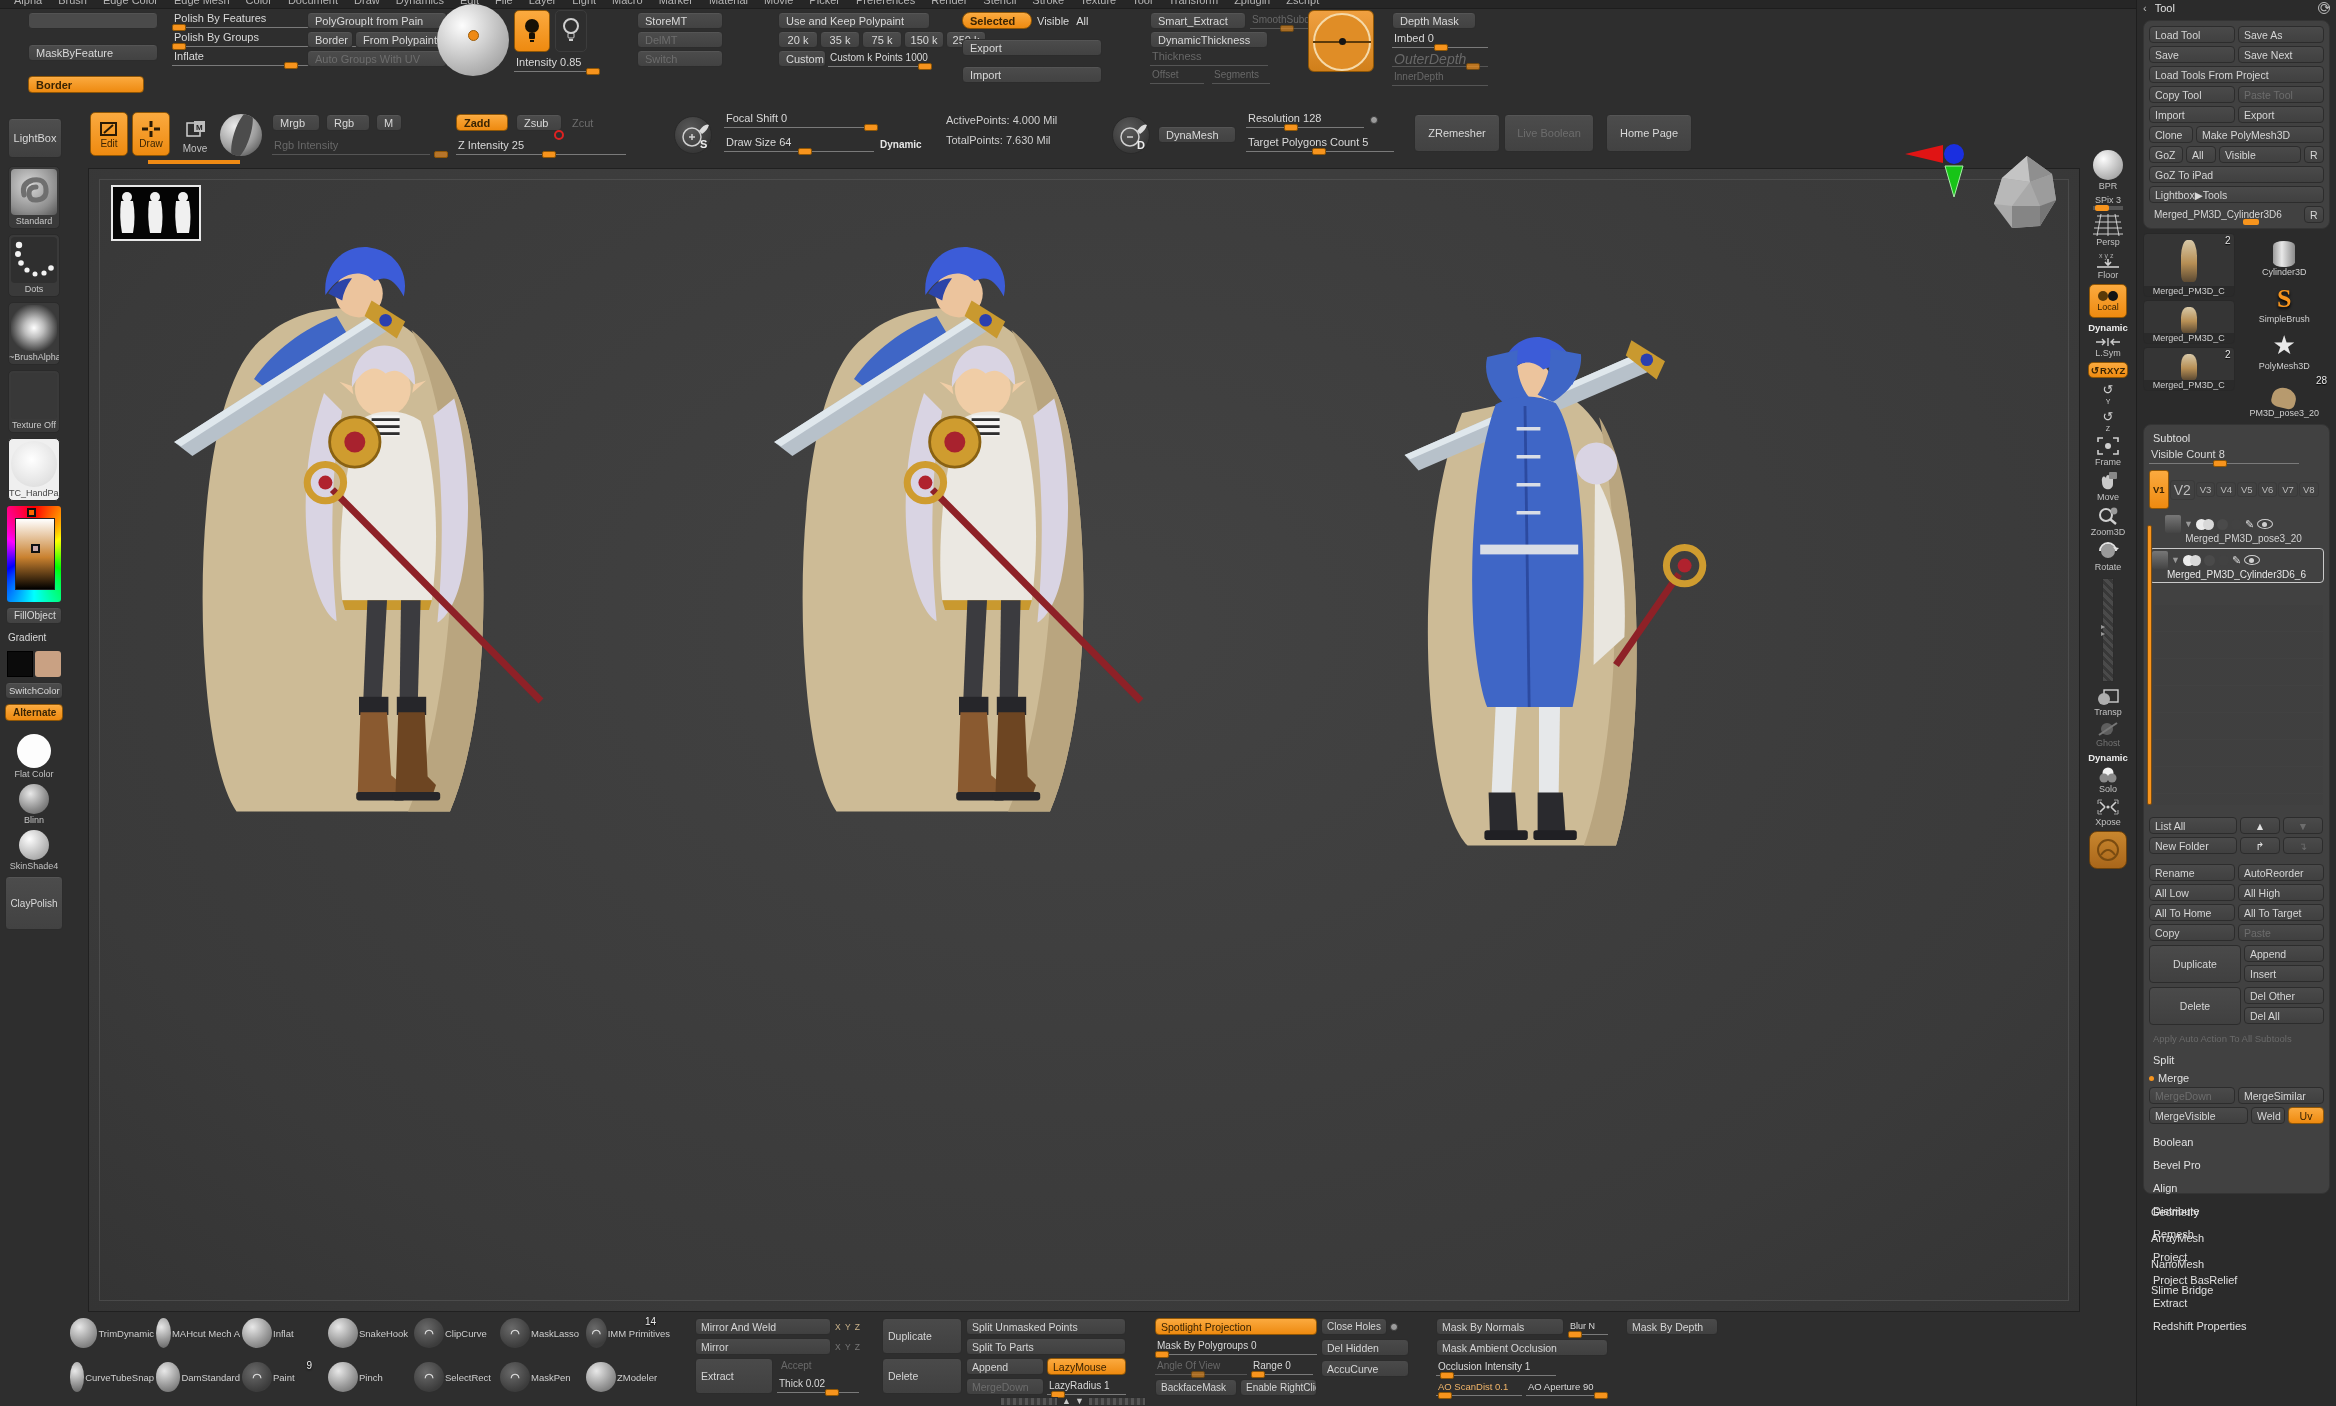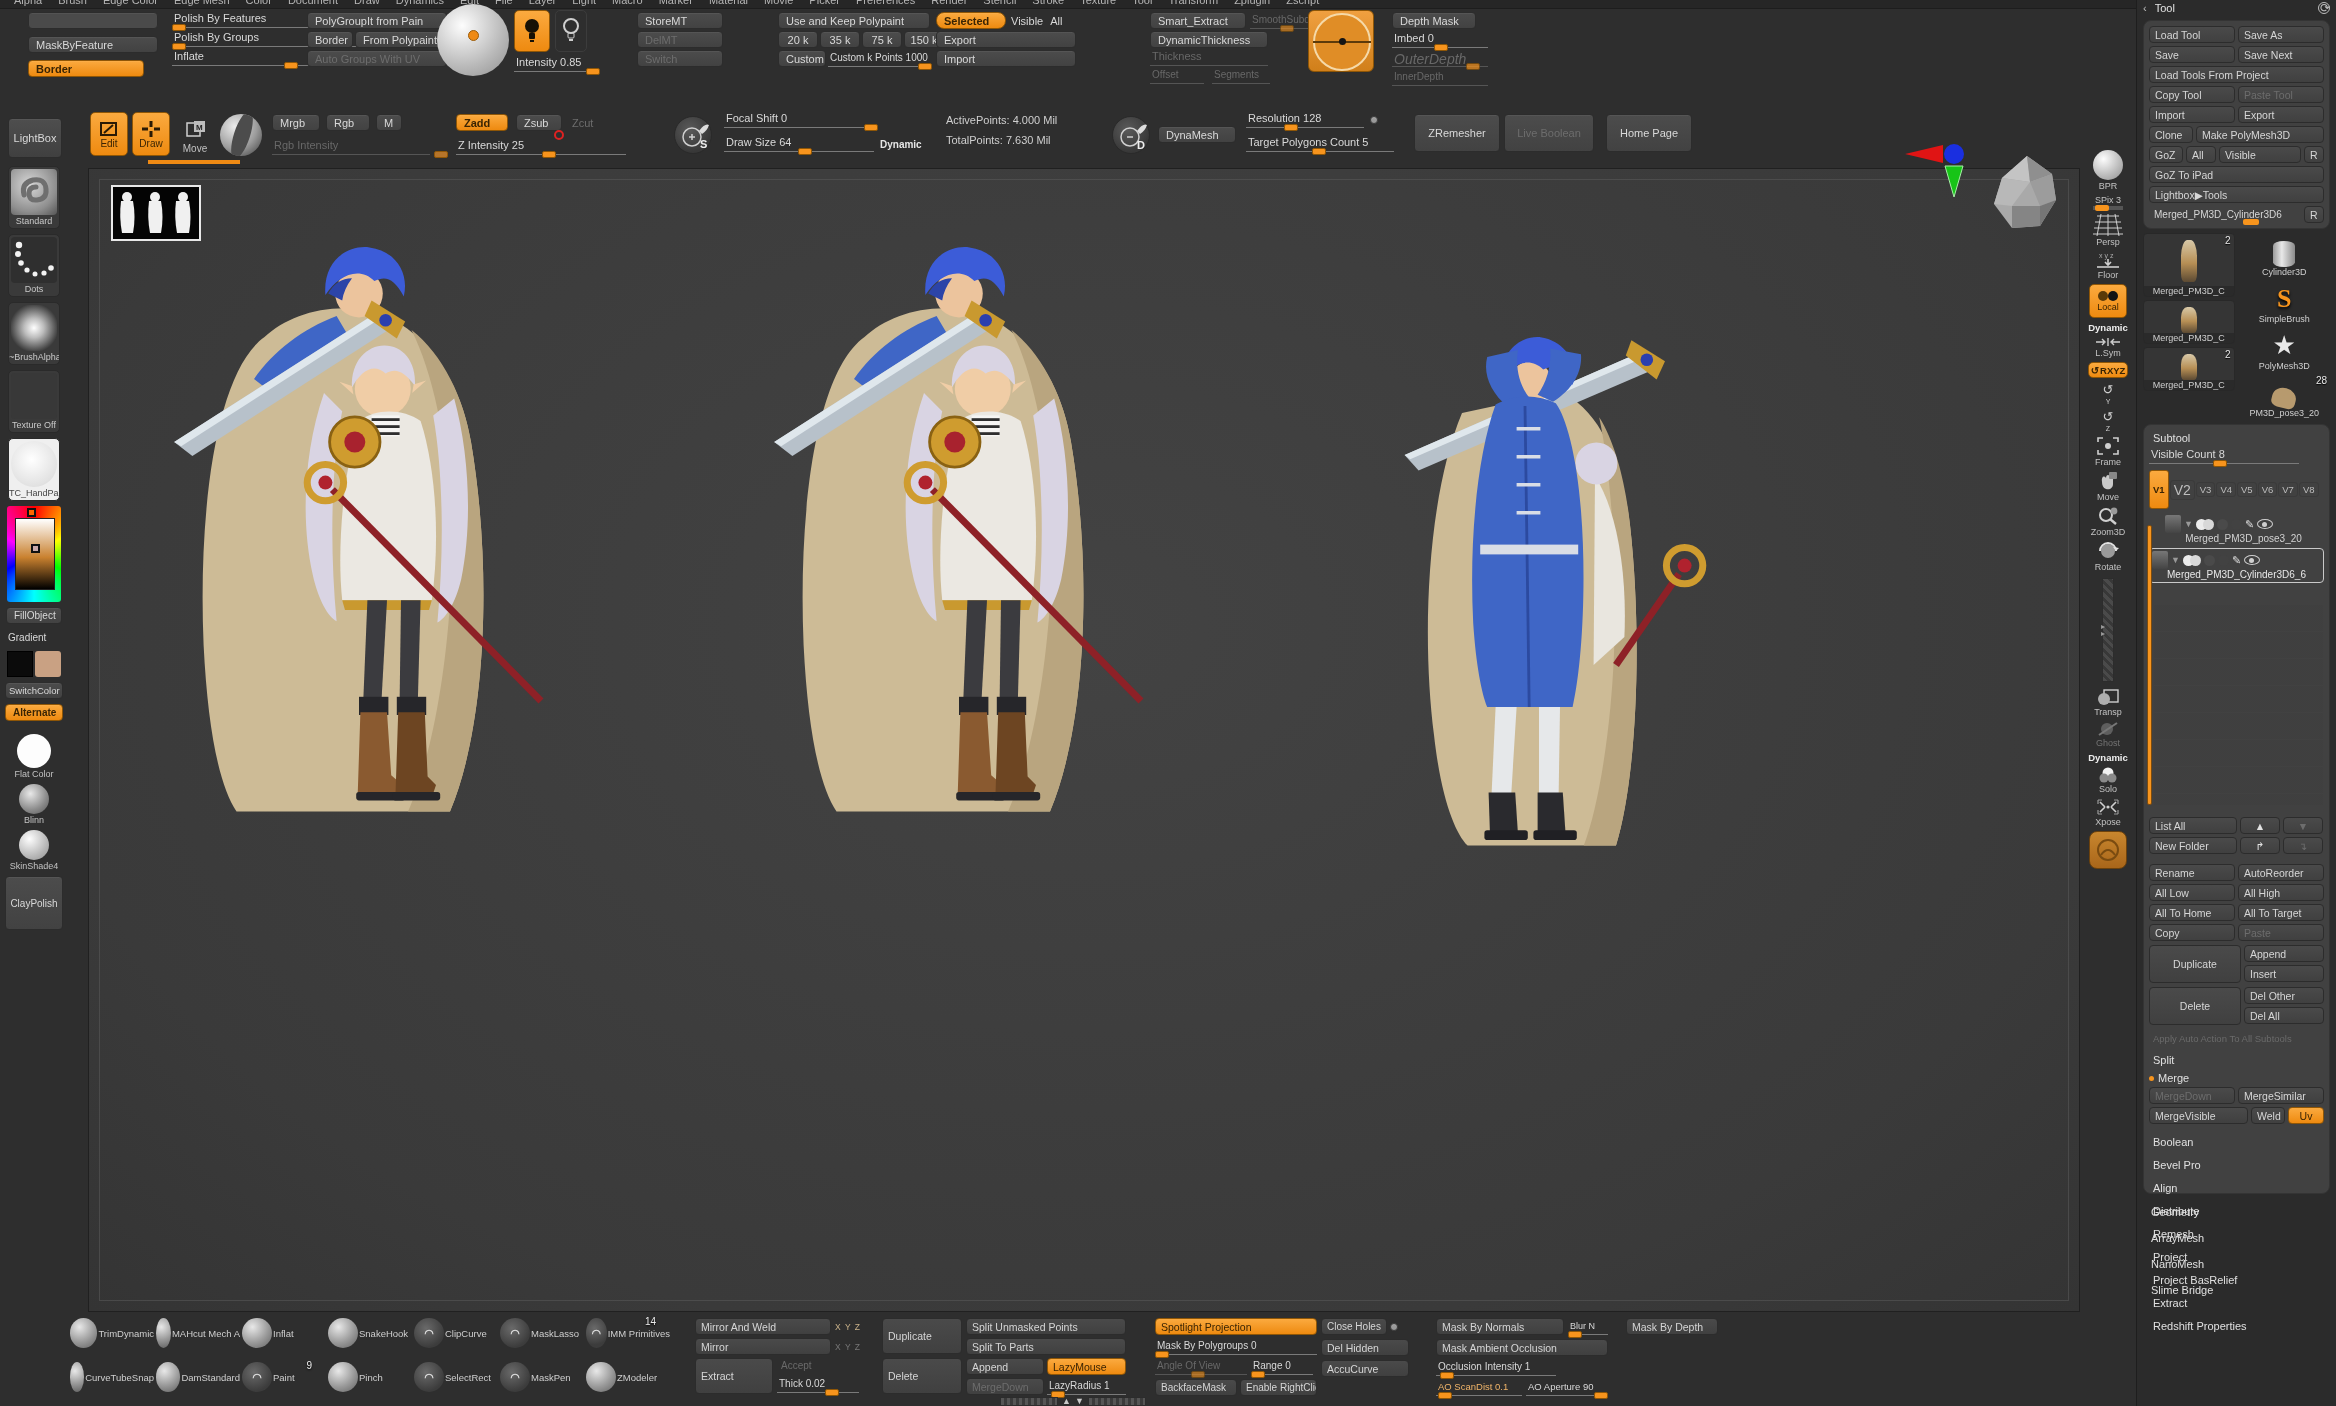--- a/index.html
+++ b/index.html
@@ -98,21 +98,21 @@
       <span>Texture</span>
       <span>Tool</span>
       <span>Transform</span>
       <span>Zplugin</span>
       <span>Zscript</span>
     </div>
 </div>
 
 <div class="abs" style="left:0;top:10px;width:2130px;height:96px;">
 
-  <div class="abs col" style="left:28px;top:2px;width:132px;gap:7px;">
+  <div class="abs col" style="left:28px;top:2px;width:132px;gap:15px;">
     <div class="btn" style="width:130px;background:#4a4a4a;"></div>
     <div class="btn" style="width:130px;">MaskByFeature</div>
     <div class="btn o" style="width:116px;">Border</div>
   </div>
 
   <div class="abs col" style="left:172px;top:2px;width:250px;gap:3px;">
     <div class="r">
         <div class="sl" style="width:232px;"><span>Polish By Features</span><div class="tr"></div><div class="nub" style="left:0;"></div></div>
         <div class="dot"></div>
       </div>
@@ -170,21 +170,21 @@
         <div class="btn" style="width: 40px; padding: 1px 3px; justify-content: center;">75 k</div>
         <div class="btn" style="width: 40px; padding: 1px 3px; justify-content: center;">150 k</div>
         <div class="btn" style="width: 40px; padding: 1px 3px; justify-content: center;">250 k</div>
       </div>
     <div class="r" style="gap:2px;">
       <div class="btn" style="width:48px;">Custom</div>
       <div class="sl" style="width:104px;"><span style="font-size:10px;">Custom k Points 1000</span><div class="tr"></div><div class="nub" style="right:0;"></div></div>
     </div>
   </div>
 
-  <div class="abs col" style="left:936px;top:2px;gap:2px;">
+  <div class="abs col" style="left:962px;top:2px;gap:10px;">
     <div class="r" style="gap:3px;">
       <div class="btn o" style="width:70px;border-radius:8px;">Selected</div>
       <div class="btn sec">Visible</div>
       <div class="btn sec">All</div>
     </div>
     <div class="btn" style="width:140px;">Export</div>
     <div class="btn" style="width:140px;">Import</div>
   </div>
 
   <div class="abs col" style="left:1150px;top:2px;gap:2px;">

